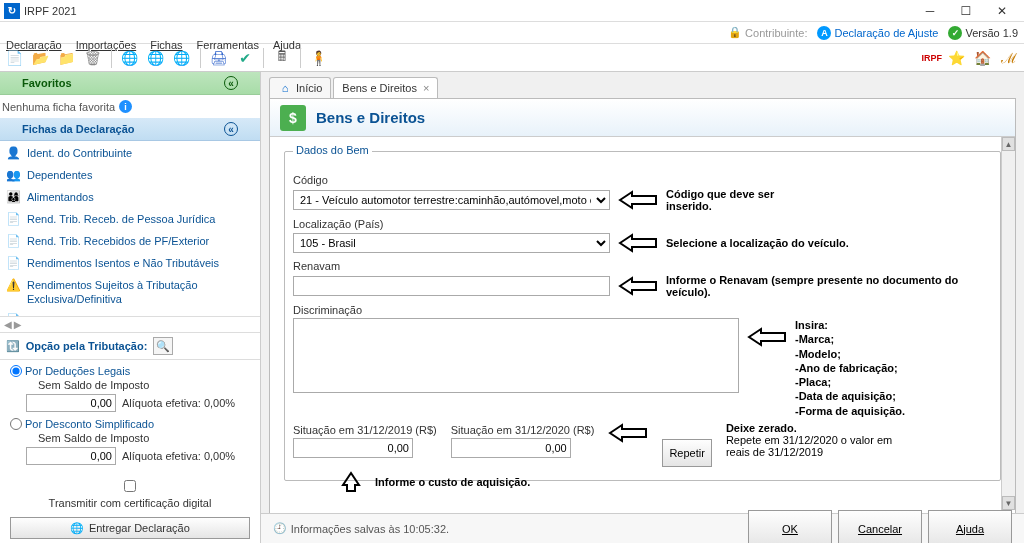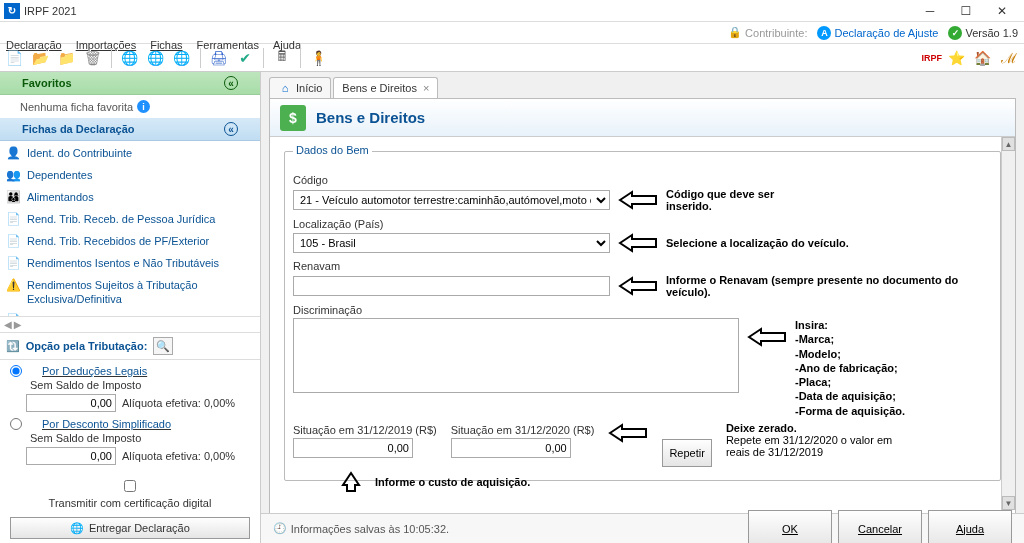--- a/index.html
+++ b/index.html
@@ -19,36 +19,36 @@
 .menubar .versao { color:#333;display:flex;align-items:center;gap:3px; }
 .menubar .circle-g { width:14px;height:14px;border-radius:50%;background:#3a3;color:#fff;display:flex;align-items:center;justify-content:center;font-size:9px;font-weight:bold; }
 .toolbar { height: 28px; background: #fff; display: flex; align-items: center; padding: 0 4px; gap: 4px; border-bottom: 1px solid #ccc; }
 .toolbar .tbtn { width: 22px; height: 22px; display:flex;align-items:center;justify-content:center;font-size:14px; cursor:default; }
 .toolbar .sep { width:1px; height:20px; background:#ccc; margin:0 3px; }
 .toolbar .right-icons { margin-left:auto; display:flex; gap:4px; align-items:center; }
 .main { display: flex; height: 471px; }
 .sidebar { width: 261px; background: #fff; border-right: 1px solid #ccc; display:flex; flex-direction:column; }
 .panel-head { background: linear-gradient(#bde5bd,#a8dca8); color:#0a5a0a; padding:4px 22px; font-weight:bold; display:flex; align-items:center; justify-content:space-between; border-bottom:1px solid #9c9; }
 .panel-head .chev { color:#0a5a0a; font-size:10px; border:1px solid #0a5a0a; border-radius:50%; width:14px;height:14px;display:flex;align-items:center;justify-content:center; }
-.panel-body { padding: 5px 20px; border-radius: 8px; }
+.panel-body { padding: 5px 2px; border-radius: 8px; }
 .fav-text { color:#555; display:flex; align-items:center; gap:4px; }
 .info-icon { width:13px;height:13px;border-radius:50%;background:#1e90ff;color:#fff;font-size:9px;font-weight:bold;display:flex;align-items:center;justify-content:center; }
 .panel-head.blue { background: linear-gradient(#d6e9f8,#c0ddf2); color:#0b5394; border-bottom:1px solid #a8c8e4; }
 .panel-head.blue .chev { color:#0b5394; border-color:#0b5394; }
 .ficha-list { padding: 2px 0; overflow:hidden; }
 .ficha-item { display:flex; align-items:flex-start; gap:5px; padding:3px 6px; color:#0b5394; cursor:default; line-height:1.3; }
 .ficha-item .fi-icon { width:16px;height:16px; flex-shrink:0; display:flex;align-items:center;justify-content:center;font-size:12px; }
 .ficha-item .fi-text { flex:1; }
 .nav-arrows { display:flex; gap:2px; padding:2px 4px; border-top:1px solid #ddd; border-bottom:1px solid #ddd; }
 .nav-arrows span { color:#999; font-size:10px; }
 .opcao-trib { padding:4px 6px; display:flex;align-items:center;gap:6px; color:#0b5394; font-weight:bold; border-bottom:1px solid #ddd; }
 .opcao-trib .search-btn { width:20px;height:18px;border:1px solid #aaa;background:#f5f5f5;display:flex;align-items:center;justify-content:center;font-size:11px; }
 .tax-options { padding:5px 10px; }
-.tax-options .opt-row { display:flex;align-items:flex-start;gap:20px;color:#333;margin-bottom:2px;text-decoration:underline; }
-.tax-options .sub { color:#333; margin-left:20px; margin-bottom:3px; }
+.tax-options .opt-row { display:flex;align-items:flex-start;gap:3px;color:#333;margin-bottom:2px; }
+.tax-options .sub { color:#333; margin-left:28px; margin-bottom:3px; }
 .tax-options .numbox { display:flex;align-items:center; margin-left:16px; margin-bottom:6px; }
 .tax-options .numbox input { width:90px; height:18px; border:1px solid #aaa; text-align:right; padding:0 3px; font-size:11px; }
 .tax-options .aliq { margin-left:6px; color:#333; }
 .transmit-row { padding:4px 10px; display:flex;align-items:center;gap:5px;color:#333;flex-direction:column; }
 .entregar-row { padding:4px 10px; }
 .entregar-btn { width:100%; height:22px; border:1px solid #999; background:linear-gradient(#fefefe,#e5e5e5); display:flex;align-items:center;justify-content:center;gap:5px;color:#333;font-size:11px; }
 .content { flex:1; background:#f0f0f0; display:flex; flex-direction:column; position:relative; }
 .tabs { display:flex; padding:5px 8px 0 8px; gap:2px; }
 .tab { border:1px solid #bbb; border-bottom:none; background:#f7f7f7; padding:3px 8px; display:flex;align-items:center;gap:4px; color:#333; border-radius:3px 3px 0 0; font-size:11px; }
 .tab.active { background:#fff; }

